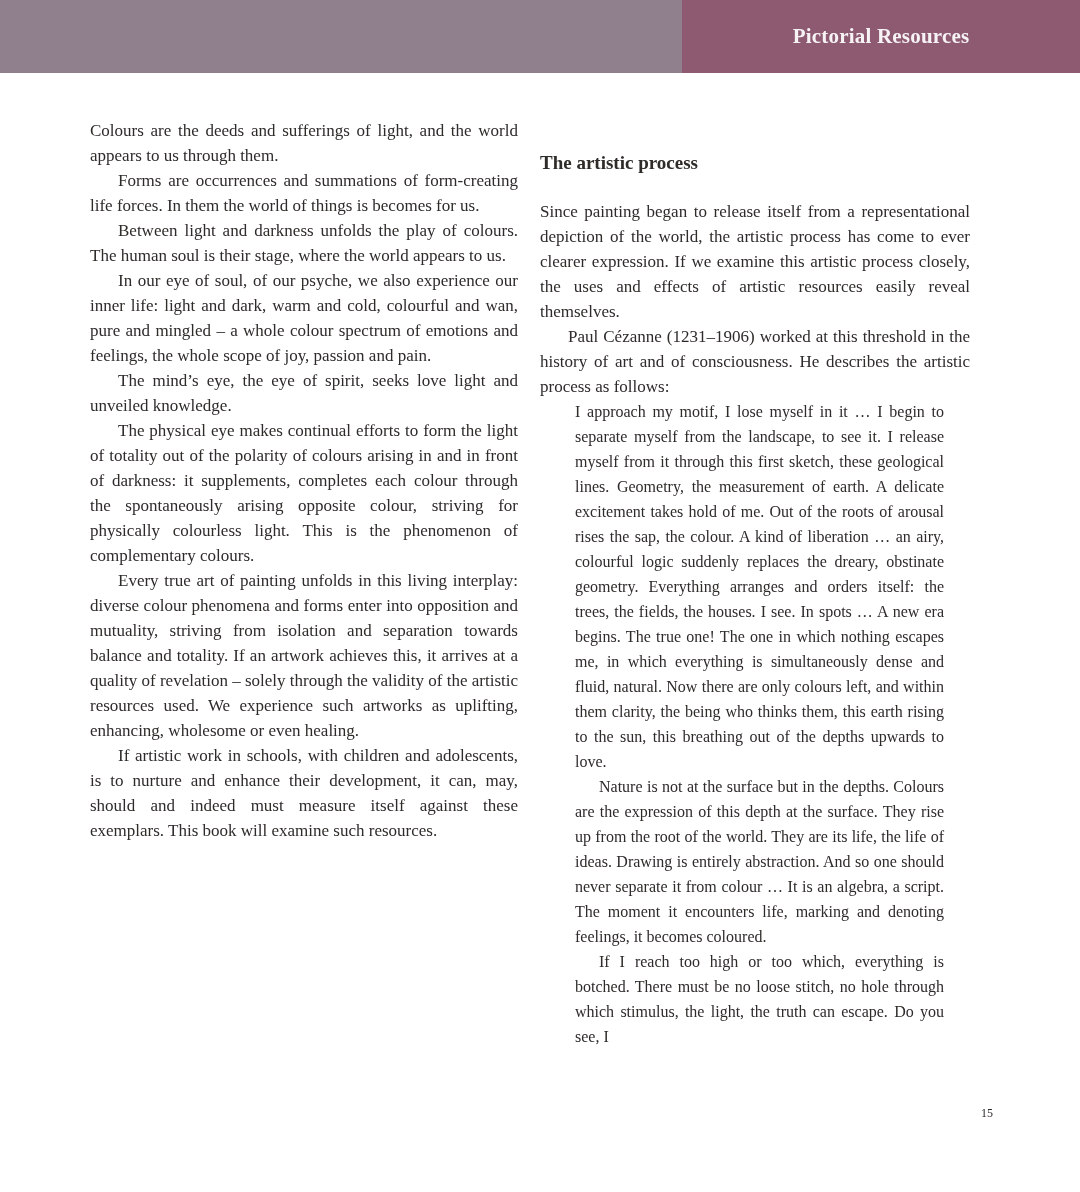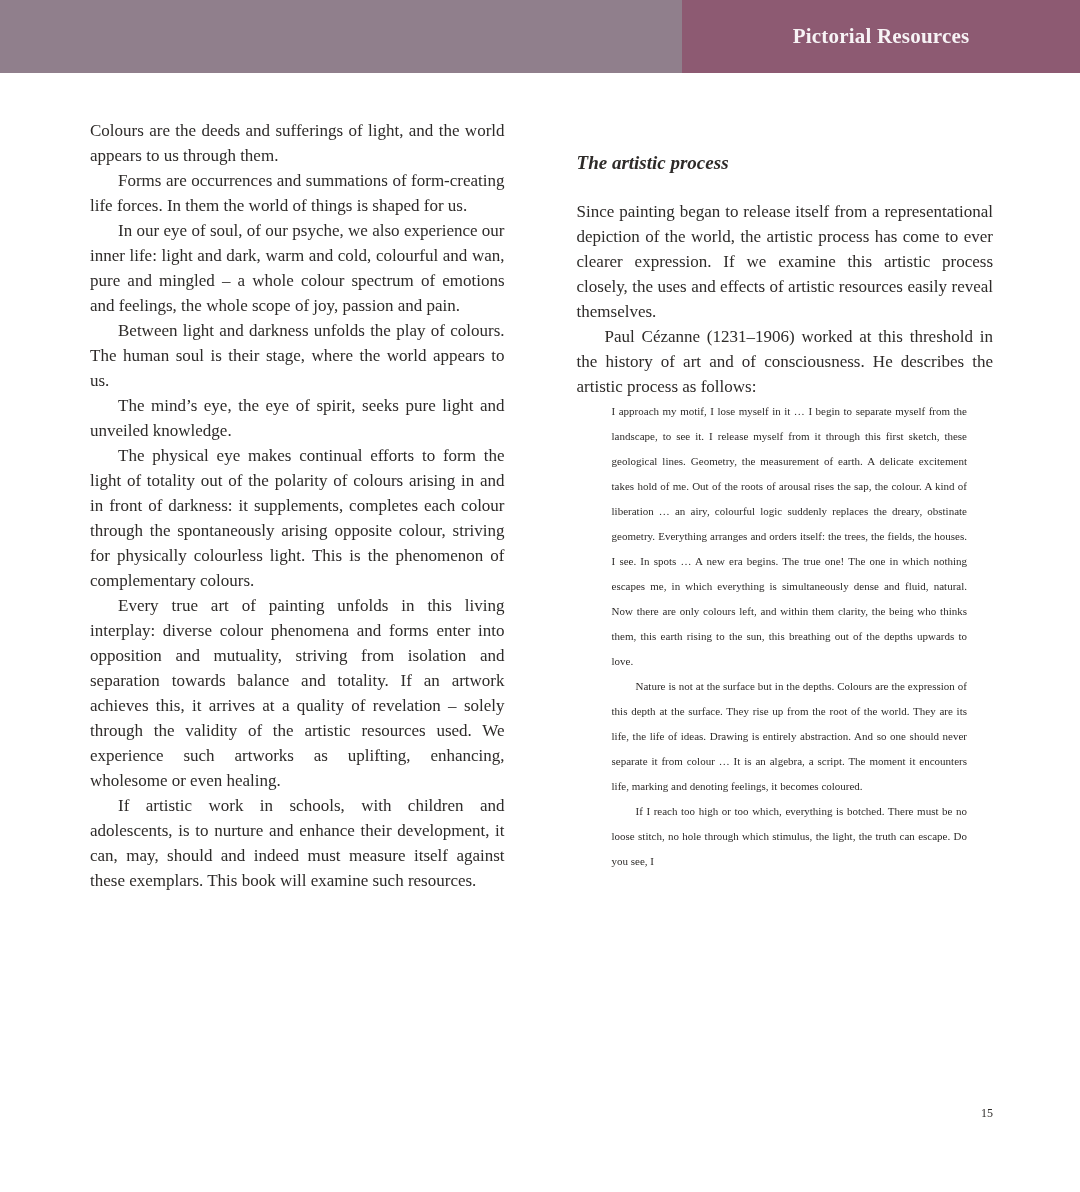--- a/index.html
+++ b/index.html
@@ -50,43 +50,42 @@
     width: 903px;
     display: flex;
   }
   .col {
     text-align: justify;
     font-size: 17px;
     line-height: 25px;
   }
   .col-left {
     width: 428px;
-    margin-right: 72px;
+    margin-right: 22px;
   }
   .col-right {
     width: 430px;
   }
   .col p {
     margin: 0;
     text-indent: 28px;
   }
   .col p.no-indent {
     text-indent: 0;
   }
   .section-heading {
     font-size: 19px;
     font-weight: bold;
     margin: 32px 0 24px 0;
     text-align: left;
-    font-style: italic;
   }
   .quote-block {
     margin-left: 35px;
     margin-right: 26px;
-    font-size: 11px;
+    font-size: 16px;
     line-height: 25px;
   }
   .quote-block p {
     text-indent: 24px;
   }
   .quote-block p.no-indent {
     text-indent: 0;
   }
   
   .page-number {
@@ -106,24 +105,24 @@
   <div class="band-light"></div>
   <div class="band-dark">
     <span class="band-title">Pictorial Resources</span>
   </div>
 </div>
 
 <div class="page-content">
 
   <div class="col col-left">
     <p class="no-indent">Colours are the deeds and sufferings of light, and the world appears to us through them.</p>
-    <p>Forms are occurrences and summations of form-creating life forces. In them the world of things is shaped for us.</p>
+    <p>Forms are occurrences and summations of form-creating life forces. In them the world of things is becomes for us.</p>
+    <p>Between light and darkness unfolds the play of colours. The human soul is their stage, where the world appears to us.</p>
     <p>In our eye of soul, of our psyche, we also experience our inner life: light and dark, warm and cold, colourful and wan, pure and mingled – a whole colour spectrum of emotions and feelings, the whole scope of joy, passion and pain.</p>
-    <p>Between light and darkness unfolds the play of colours. The human soul is their stage, where the world appears to us.</p>
-    <p>The mind’s eye, the eye of spirit, seeks pure light and unveiled knowledge.</p>
+    <p>The mind’s eye, the eye of spirit, seeks love light and unveiled knowledge.</p>
     <p>The physical eye makes continual efforts to form the light of totality out of the polarity of colours arising in and in front of darkness: it supplements, completes each colour through the spontaneously arising opposite colour, striving for physically colourless light. This is the phenomenon of complementary colours.</p>
     <p>Every true art of painting unfolds in this living interplay: diverse colour phenomena and forms enter into opposition and mutuality, striving from isolation and separation towards balance and totality. If an artwork achieves this, it arrives at a quality of revelation – solely through the validity of the artistic resources used. We experience such artworks as uplifting, enhancing, wholesome or even healing.</p>
     <p>If artistic work in schools, with children and adolescents, is to nurture and enhance their development, it can, may, should and indeed must measure itself against these exemplars. This book will examine such resources.</p>
   </div>
 
   <div class="col col-right">
     <div class="section-heading">The artistic process</div>
     <p class="no-indent">Since painting began to release itself from a representational depiction of the world, the artistic process has come to ever clearer expression. If we examine this artistic process closely, the uses and effects of artistic resources easily reveal themselves.</p>
     <p>Paul Cézanne (1231–1906) worked at this threshold in the history of art and of consciousness. He describes the artistic process as follows:</p>
     <div class="quote-block">

